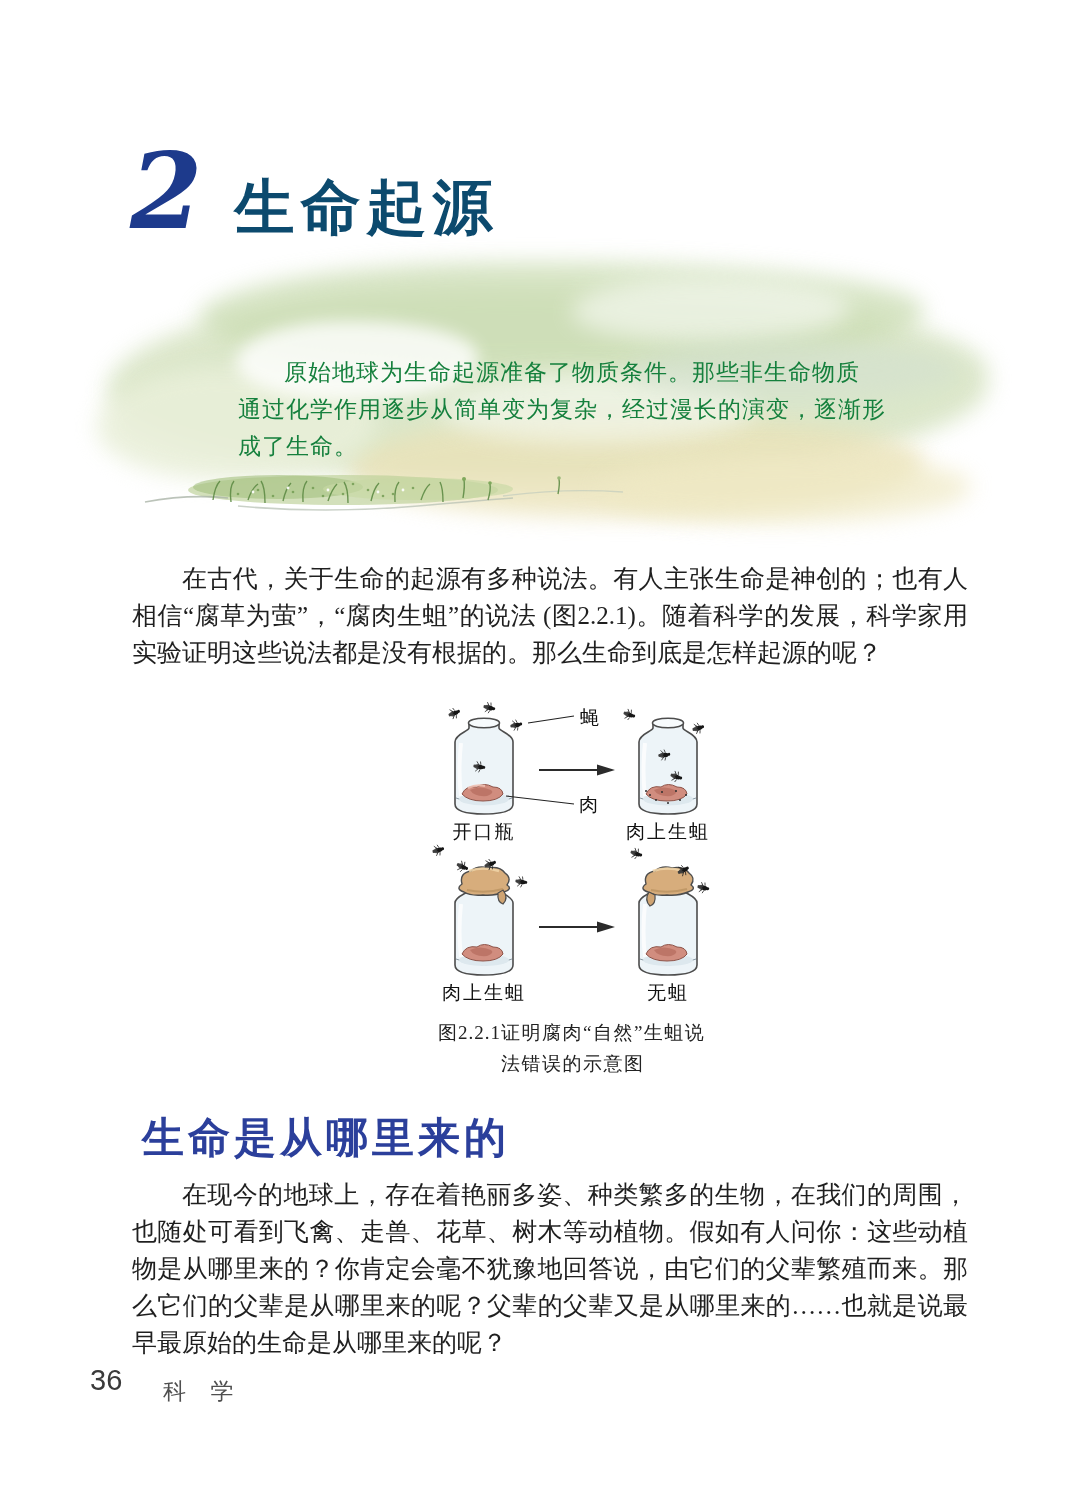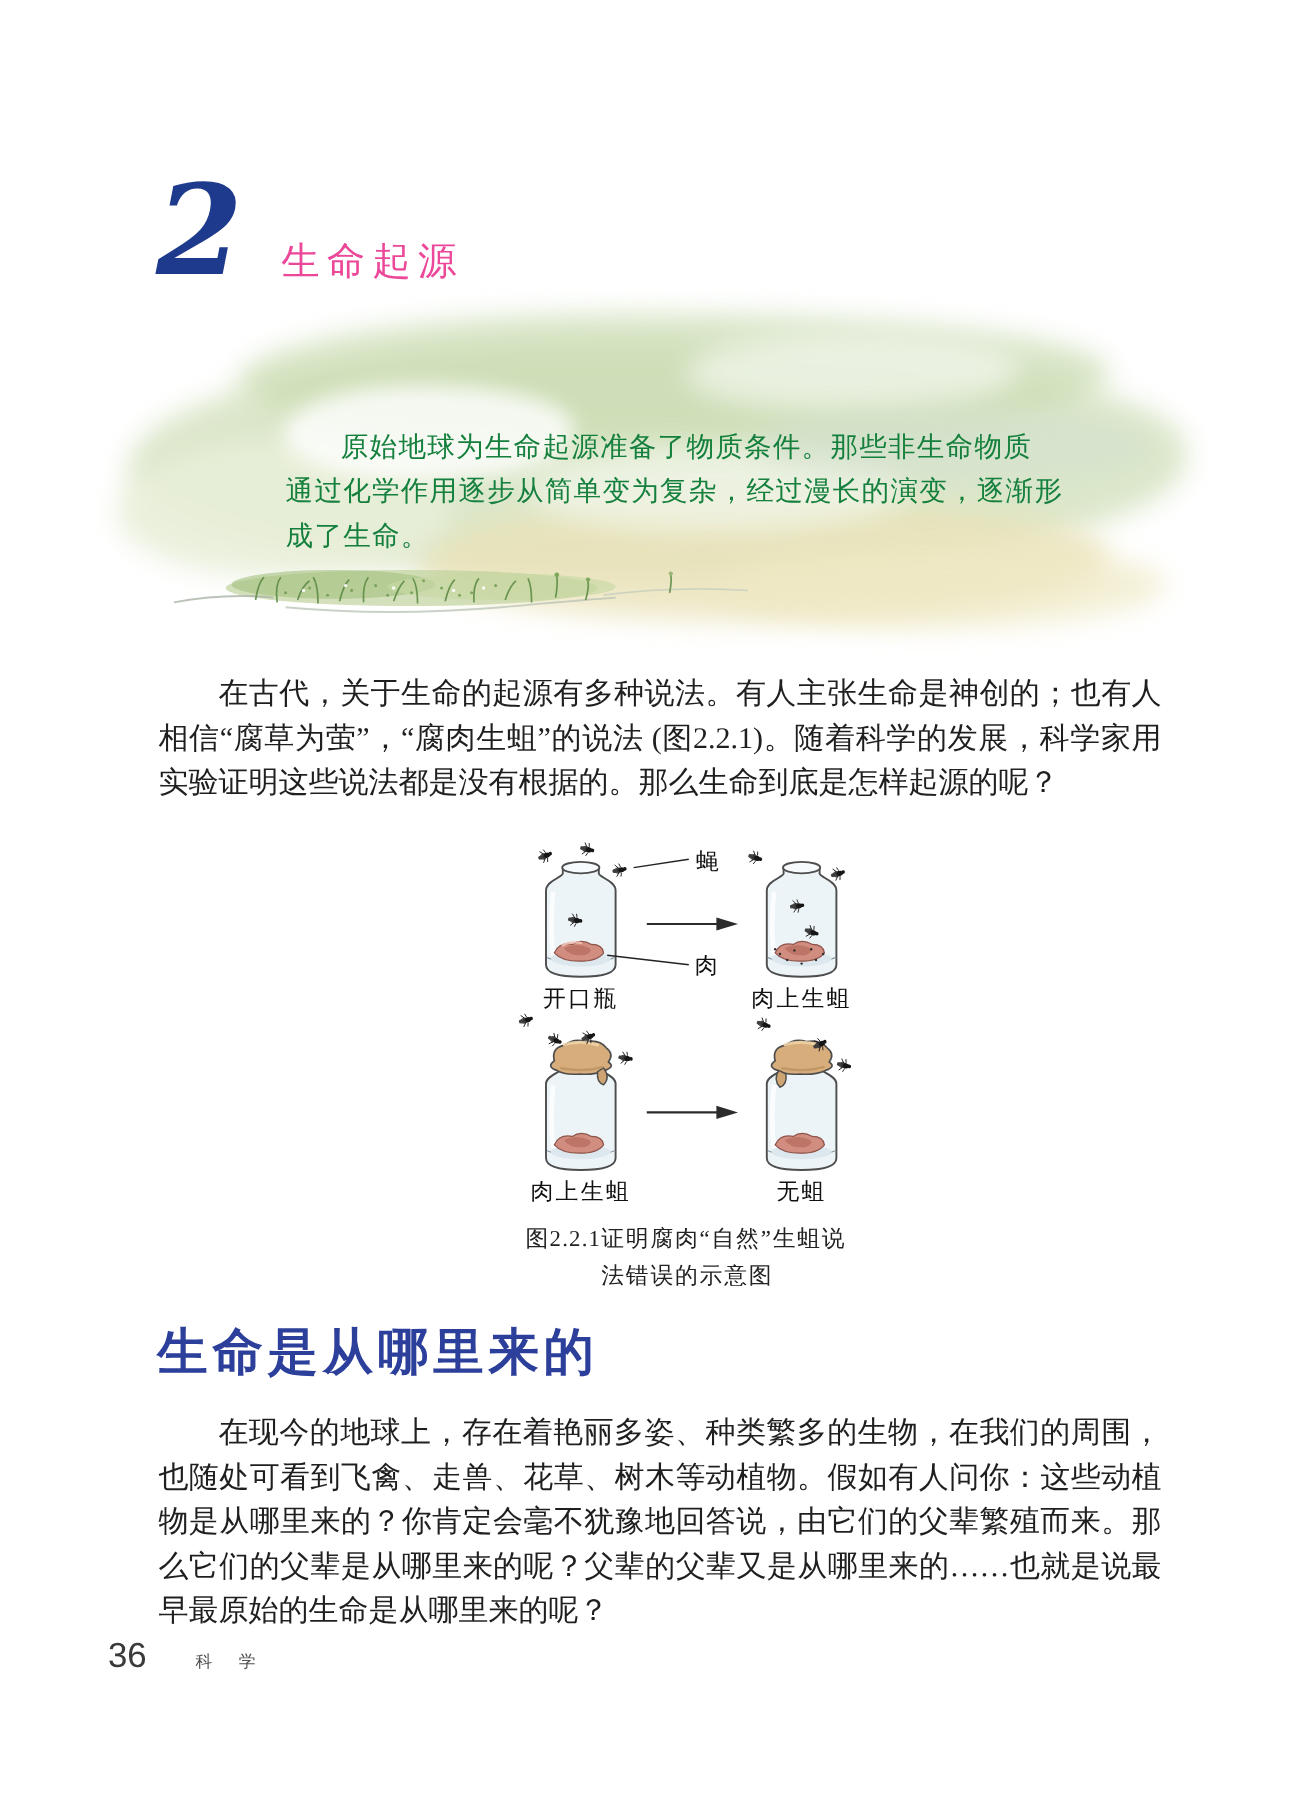--- a/index.html
+++ b/index.html
@@ -4,21 +4,21 @@
 <style>
   html,body{margin:0;padding:0;background:#fff;}
   .page{position:relative;width:1088px;height:1508px;background:#ffffff;overflow:hidden;
         font-family:"Liberation Serif","DejaVu Serif",serif;}
 
   
   .chapter{position:absolute;left:130px;top:140px;display:flex;align-items:baseline;}
   .chapter-num{font-family:"DejaVu Serif",serif;font-style:italic;font-weight:700;
                font-size:104px;line-height:1;color:#1d3a8c;}
   .chapter-title{margin:0 0 0 32px;font-family:"Liberation Sans","DejaVu Sans",sans-serif;
-               font-weight:400;font-size:32px;letter-spacing:6px;color:#ec4899;}
+               font-weight:700;font-size:60px;letter-spacing:6px;color:#0c4a6e;}
 
   
   .banner{position:absolute;left:88px;top:262px;width:928px;height:266px;}
   .wl{position:absolute;border-radius:46% 54% 52% 48%/55% 45% 52% 48%;filter:blur(11px);}
   .w1{left:2%;top:10%;width:95%;height:72%;background:#d9e5c6;opacity:.92;}
   .w2{left:12%;top:0;width:78%;height:40%;background:#cadcb2;opacity:.75;}
   .w3{left:28%;top:58%;width:62%;height:38%;background:#eae2b8;opacity:.8;}
   .w4{left:1%;top:40%;width:30%;height:42%;background:#e9efd9;opacity:.9;}
   .w5{left:16%;top:22%;width:26%;height:30%;background:#ffffff;opacity:.8;filter:blur(8px);}
   .w6{left:52%;top:6%;width:30%;height:24%;background:#ffffff;opacity:.55;}
@@ -51,31 +51,31 @@
              font-size:19px;letter-spacing:2px;color:#111;}
   .jl1,.jl2{top:126px;} .jl3,.jl4{top:287px;}
   .jl1,.jl3{left:74px;} .jl2,.jl4{left:258px;}
   .fig-caption{position:absolute;left:28px;top:324px;display:flex;
                font-size:19px;line-height:31px;color:#222;}
   .fig-num{white-space:nowrap;letter-spacing:1px;}
   .fig-text{width:216px;letter-spacing:1.5px;}
   .svglabel{font-family:"Liberation Serif","DejaVu Serif",serif;font-size:19px;fill:#111;}
 
   
-  .section-heading{position:absolute;left:130px;top:1098px;margin:1px;
+  .section-heading{position:absolute;left:130px;top:1098px;margin:12px;
                    font-family:"Liberation Sans","DejaVu Sans",sans-serif;
                    font-weight:800;font-size:42px;letter-spacing:4px;color:#2b3f9b;}
 
   
   .page-num{position:absolute;left:90px;top:1364px;
             font-family:"Liberation Sans","DejaVu Sans",sans-serif;
             font-size:29px;color:#3a3a3a;}
   .book-name{position:absolute;left:163px;top:1376px;
              font-family:"Liberation Sans","DejaVu Sans",sans-serif;
-             font-size:14px;letter-spacing:9px;color:#4f4f4f;}
+             font-size:23px;letter-spacing:9px;color:#4f4f4f;}
 </style>
 </head>
 <body>
 
 <div class="page">
 
   <header class="chapter">
     <span class="chapter-num">2</span>
     <h1 class="chapter-title">生命起源</h1>
   </header>

